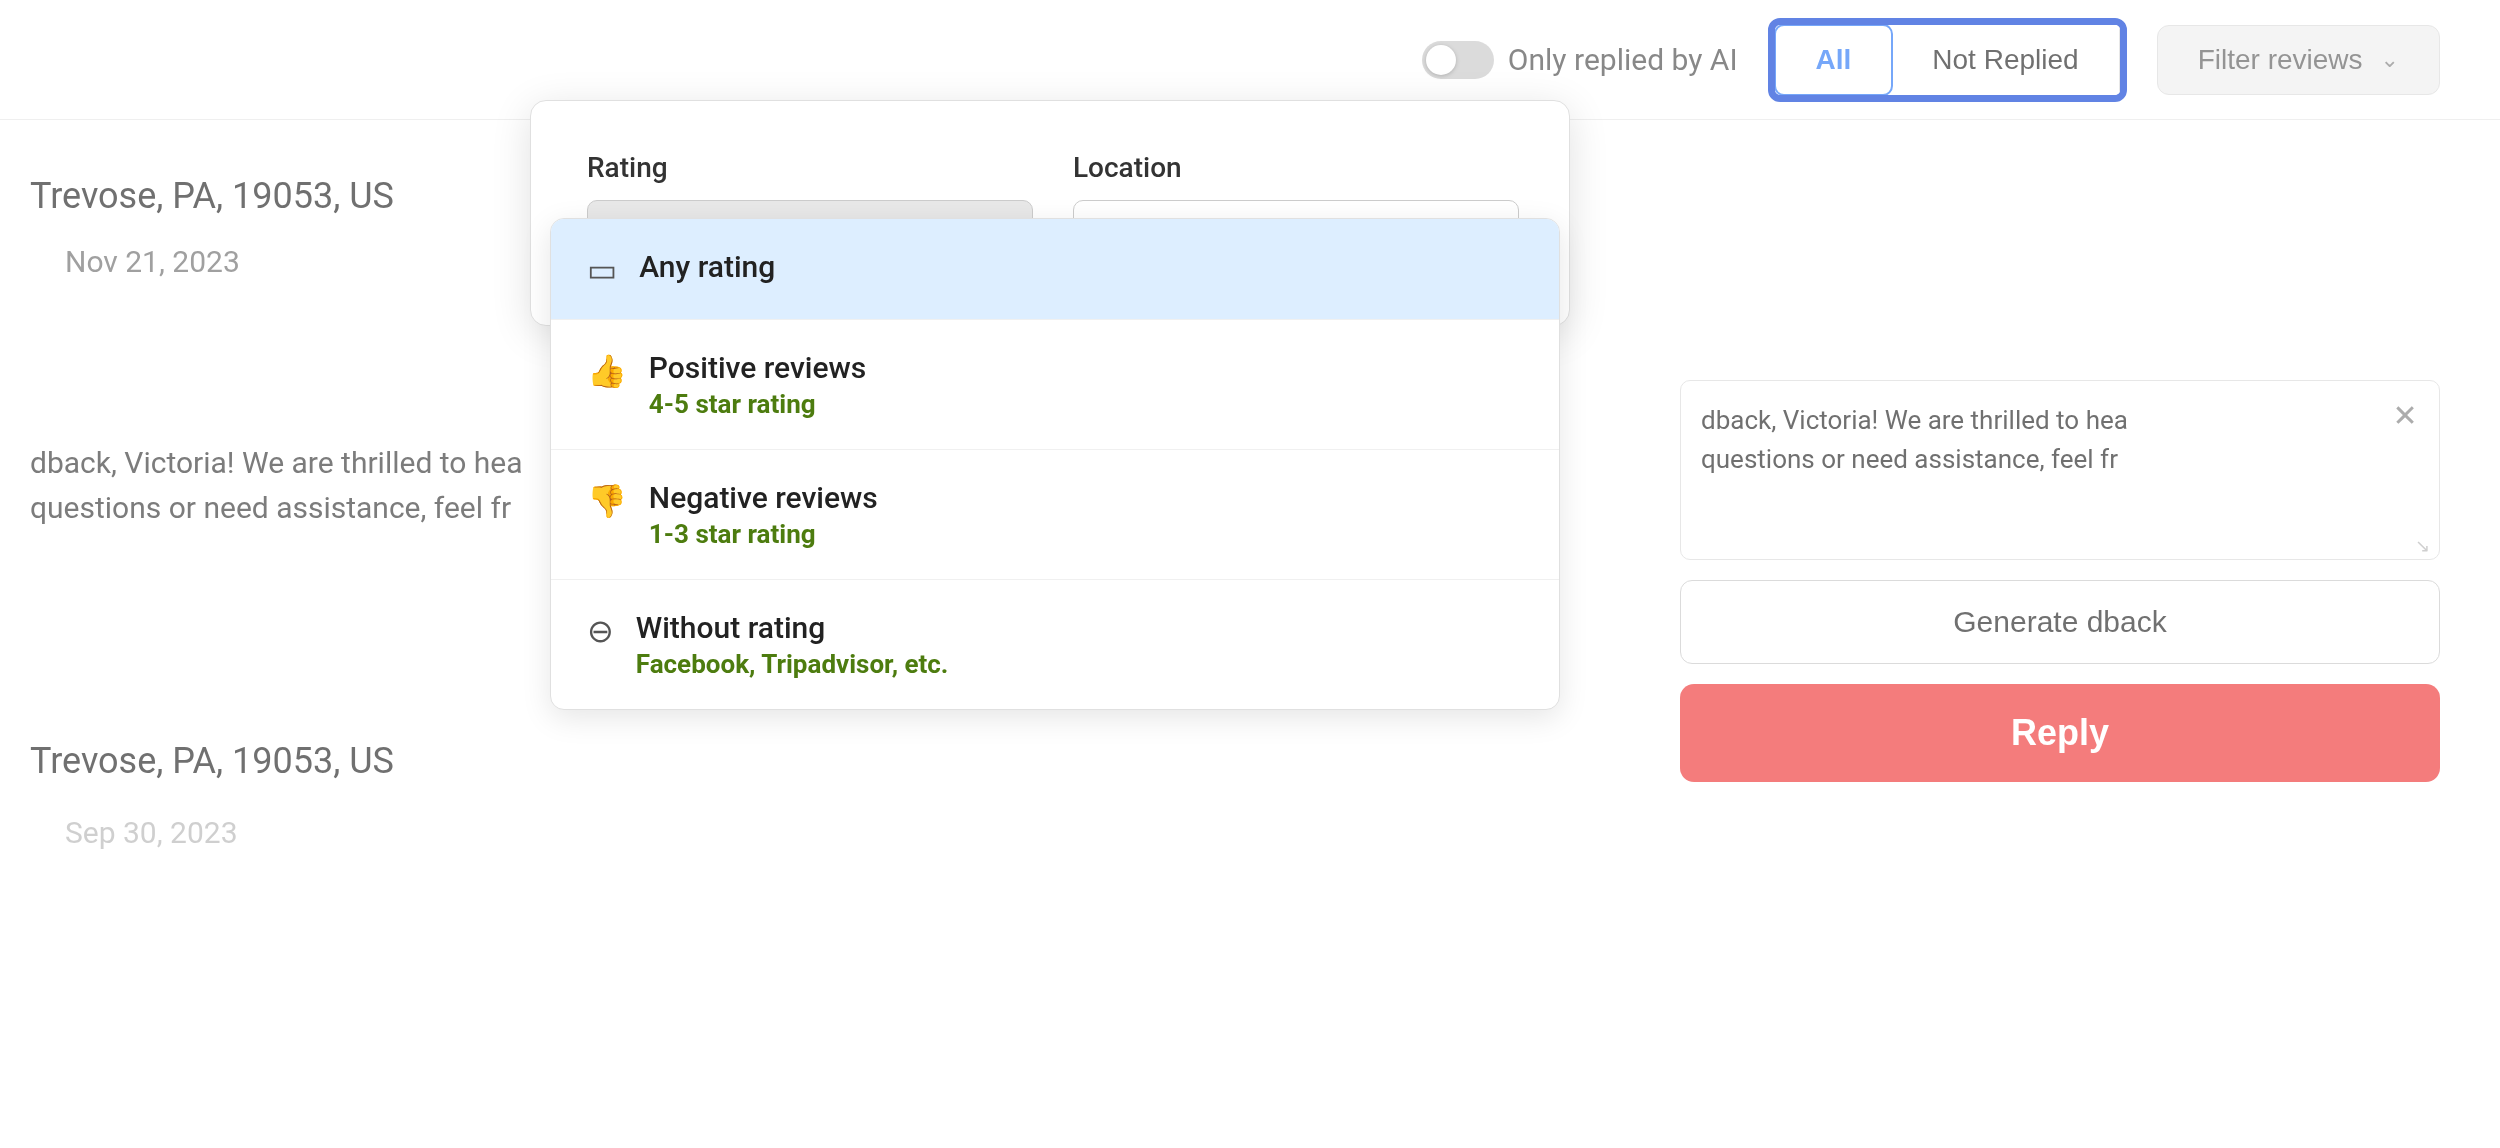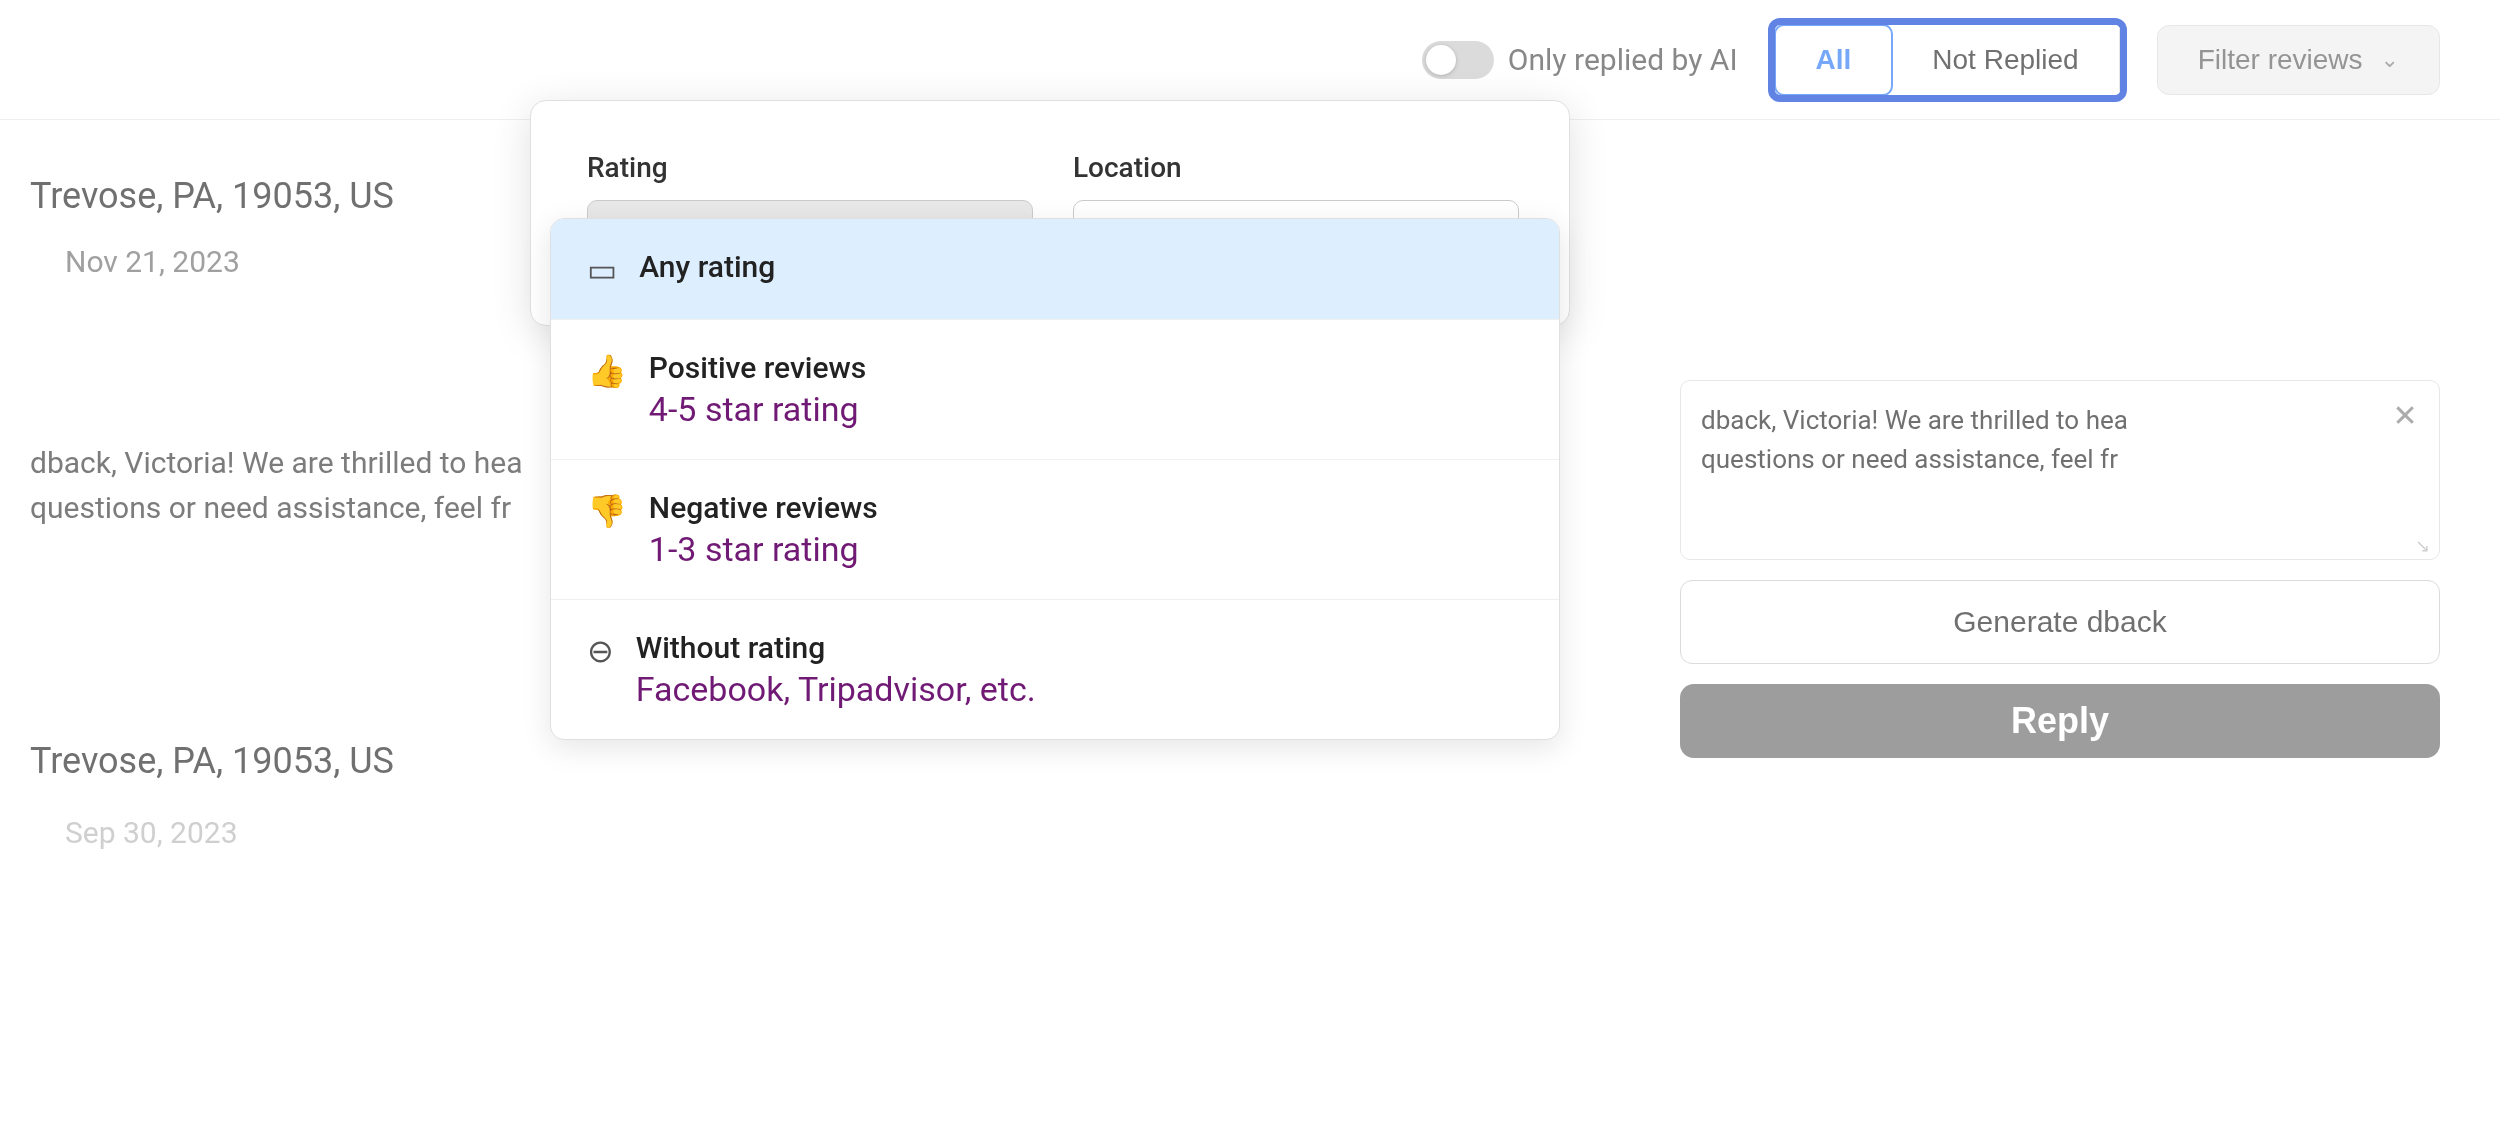--- a/index.html
+++ b/index.html
@@ -270,22 +270,23 @@
       gap: 4px;
     }
 
     .dropdown-item-title {
       font-size: 30px;
       color: #222;
       font-weight: 500;
     }
 
     .dropdown-item-subtitle {
-      font-size: 34px;
-      color: #701a75;
+      font-size: 26px;
+      color: #4d7c0f;
+      font-weight: bold;
     }
 
     
     .reply-panel {
       position: absolute;
       top: 380px;
       right: 60px;
       width: 760px;
       display: flex;
       flex-direction: column;
@@ -341,24 +342,24 @@
       color: #333;
       background: #fff;
       border: 1.5px solid #ccc;
       border-radius: 12px;
       cursor: pointer;
       font-weight: 500;
     }
 
     .reply-btn {
       width: 100%;
-      padding: 16px;
+      padding: 28px;
       font-size: 36px;
       color: #fff;
-      background: #737373;
+      background: #ef4444;
       border: none;
       border-radius: 14px;
       cursor: pointer;
       font-weight: 600;
     }
 
     
     .overlay {
       position: absolute;
       top: 0; left: 0;

